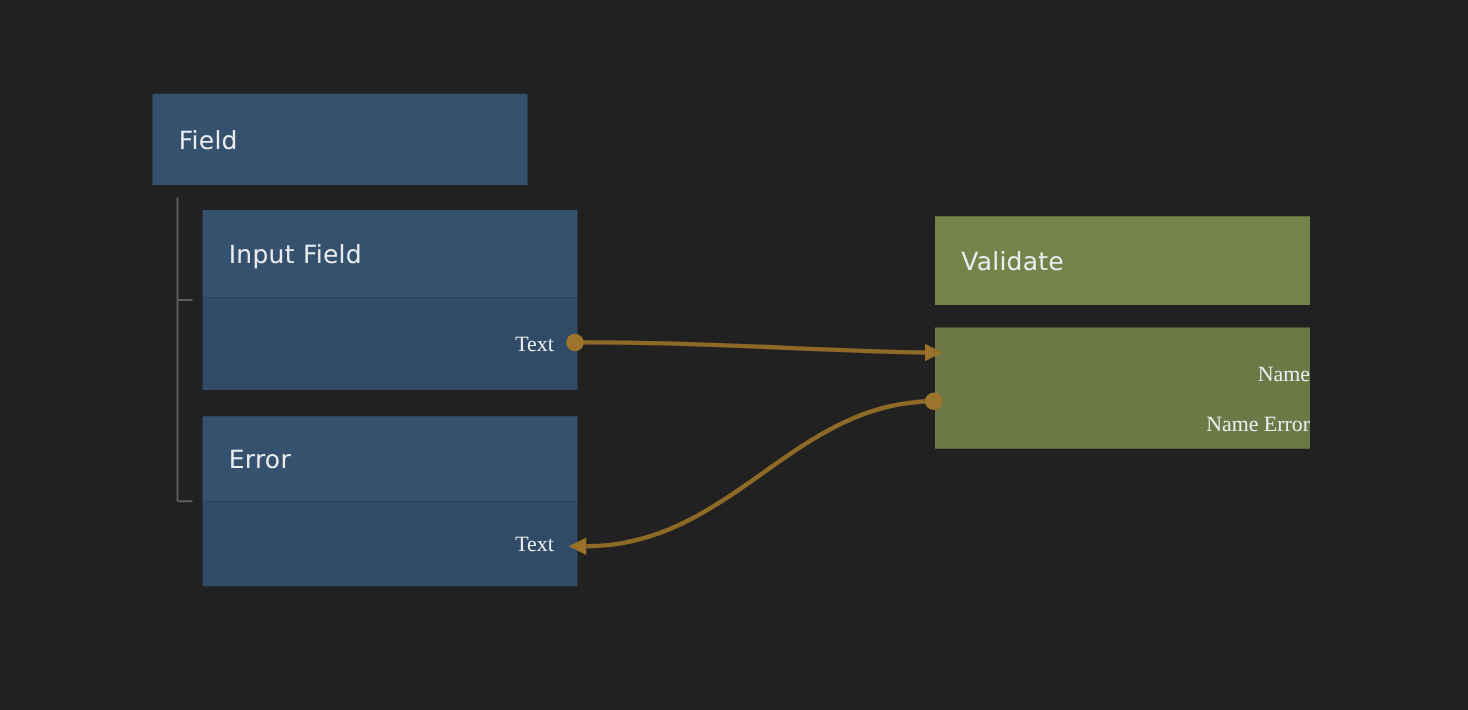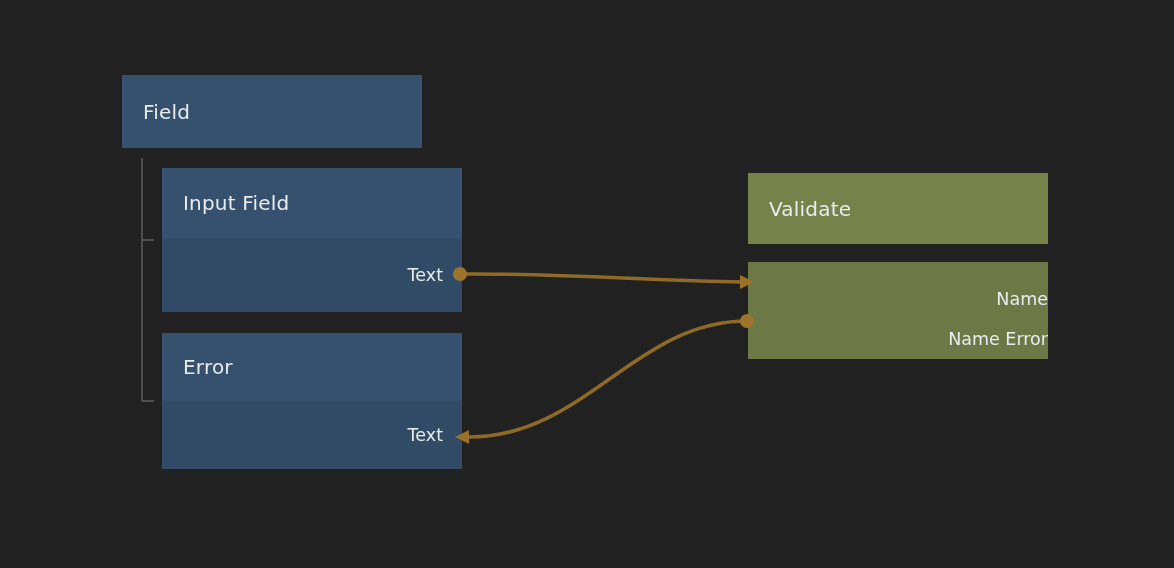--- a/index.html
+++ b/index.html
@@ -23,20 +23,21 @@
   .node-header {
     display: flex;
     align-items: center;
     padding-left: 21px;
     color: #e9ecef;
     font-size: 20px;
     letter-spacing: 0.2px;
   }
   .node-body {
     flex: 1;
+    font-family: Liberation Serif, serif;
   }
   
   .ui .node-header { background: #36516e; }
   .ui .node-body   { background: #314b66; }
   
   .logic .node-header { background: #75834a; }
   .logic .node-body   { background: #6c7947; }
 
   #node-group       { left: 122px; top: 75px;  width: 300px; height: 73px; }
   #node-group .node-header { height: 73px; background: #36516e; }

